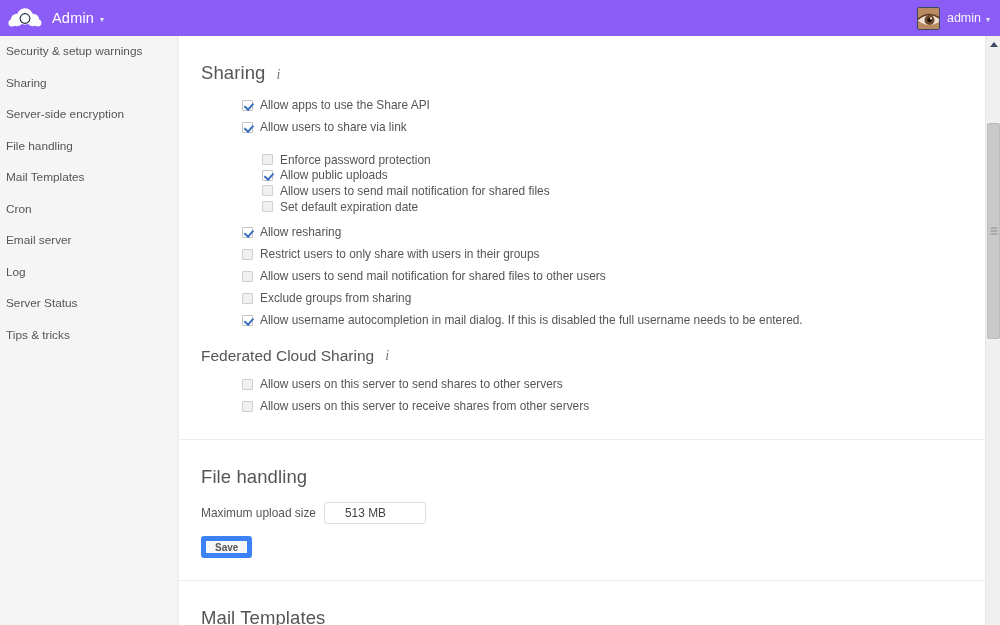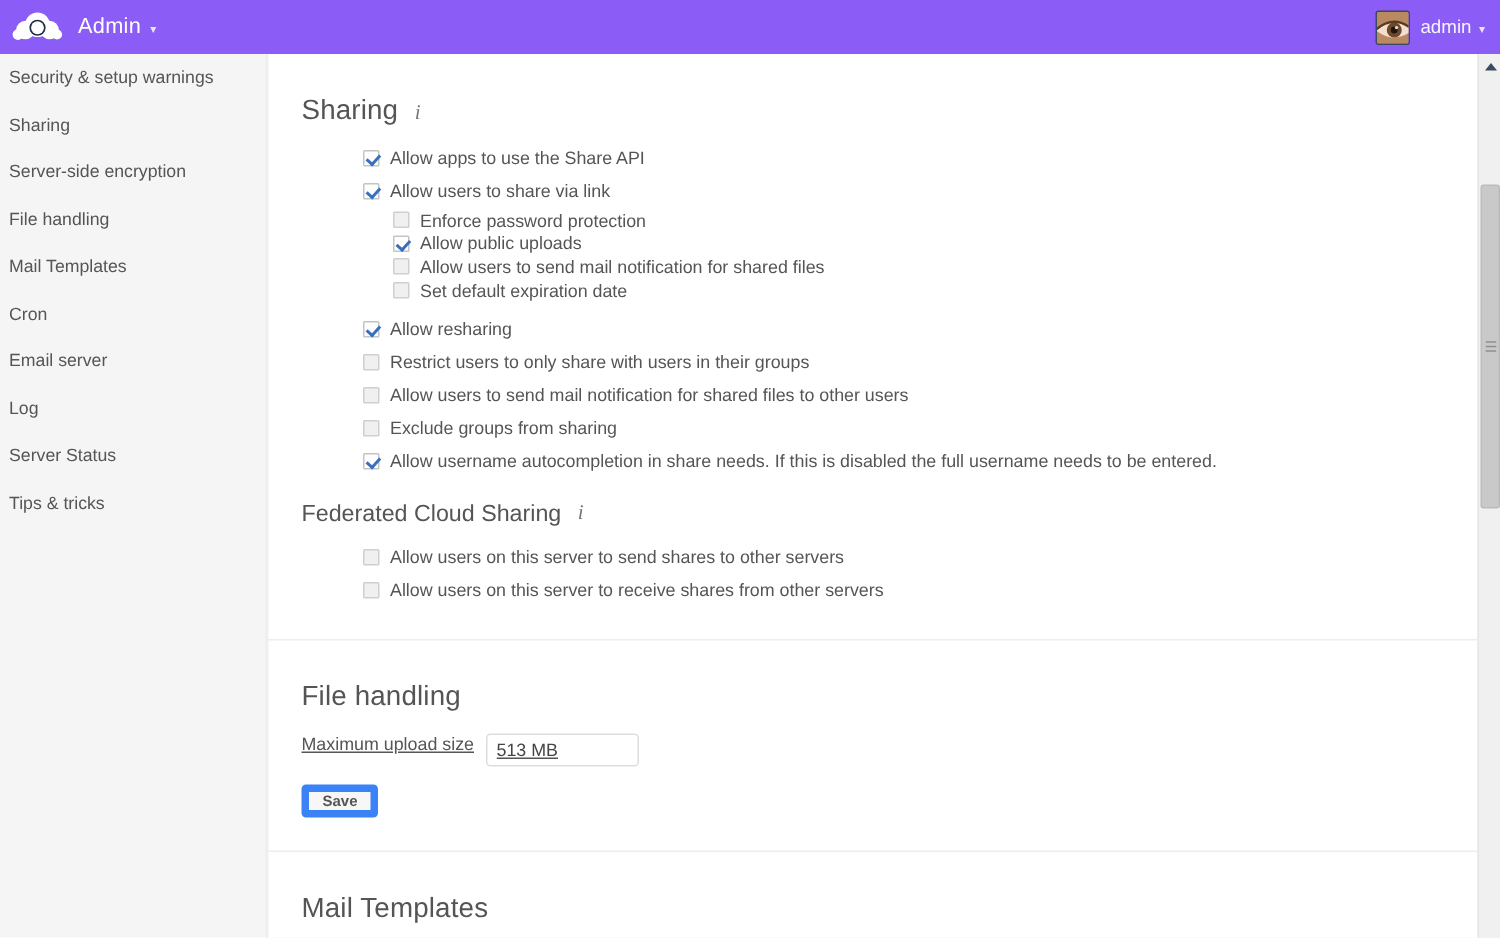--- a/index.html
+++ b/index.html
@@ -162,35 +162,34 @@
     left: 3px; top: 0px;
     width: 3.5px; height: 7px;
     border: solid #3a6fbf;
     border-width: 0 2px 2px 0;
     transform: rotate(42deg);
   }
   .cblabel { cursor: pointer; white-space: nowrap; }
 
   
   .field-row {
-    display: flex; 
+    display: flex; align-items: center;
     margin-top: 14px;
     font-size: 11.9px;
     color: #555555;
-    text-decoration: underline;
   }
   .field-label { margin-right: 8px; }
   .text-input {
     width: 102px; height: 22px;
     border: 1px solid #dddddd;
     border-radius: 3px;
     background: #ffffff;
     font-size: 11.9px;
     color: #444444;
-    padding: 0 6px;
+    padding: 0 20px;
     font-family: "Liberation Sans", sans-serif;
     outline: none;
   }
   .btn {
     margin-top: 12px;
     height: 22px;
     min-width: 42px;
     padding: 0 9px;
     background: #f7f7f7;
     border: 5px solid #3b82f6;
@@ -319,21 +318,21 @@
         <div class="cbrow spaced">
           <span class="cb checked"></span>
           <span class="cblabel">Allow apps to use the Share API</span>
         </div>
 
         <div class="cbrow spaced">
           <span class="cb checked"></span>
           <span class="cblabel">Allow users to share via link</span>
         </div>
 
-        <div style="margin-top:1px;">
+        <div style="margin-top:14px;">
           <div class="cbrow indent">
             <span class="cb"></span>
             <span class="cblabel">Enforce password protection</span>
           </div>
           <div class="cbrow indent">
             <span class="cb checked"></span>
             <span class="cblabel">Allow public uploads</span>
           </div>
           <div class="cbrow indent">
             <span class="cb"></span>
@@ -356,21 +355,21 @@
         <div class="cbrow spaced">
           <span class="cb"></span>
           <span class="cblabel">Allow users to send mail notification for shared files to other users</span>
         </div>
         <div class="cbrow spaced">
           <span class="cb"></span>
           <span class="cblabel">Exclude groups from sharing</span>
         </div>
         <div class="cbrow spaced">
           <span class="cb checked"></span>
-          <span class="cblabel">Allow username autocompletion in share needs. If this is disabled the full username needs to be entered.</span>
+          <span class="cblabel">Allow username autocompletion in mail dialog. If this is disabled the full username needs to be entered.</span>
         </div>
 
         <h3 class="sub-title">
           <span>Federated Cloud Sharing</span>
           <span class="info-i">i</span>
         </h3>
 
         <div class="cbrow spaced">
           <span class="cb"></span>
           <span class="cblabel">Allow users on this server to send shares to other servers</span>

